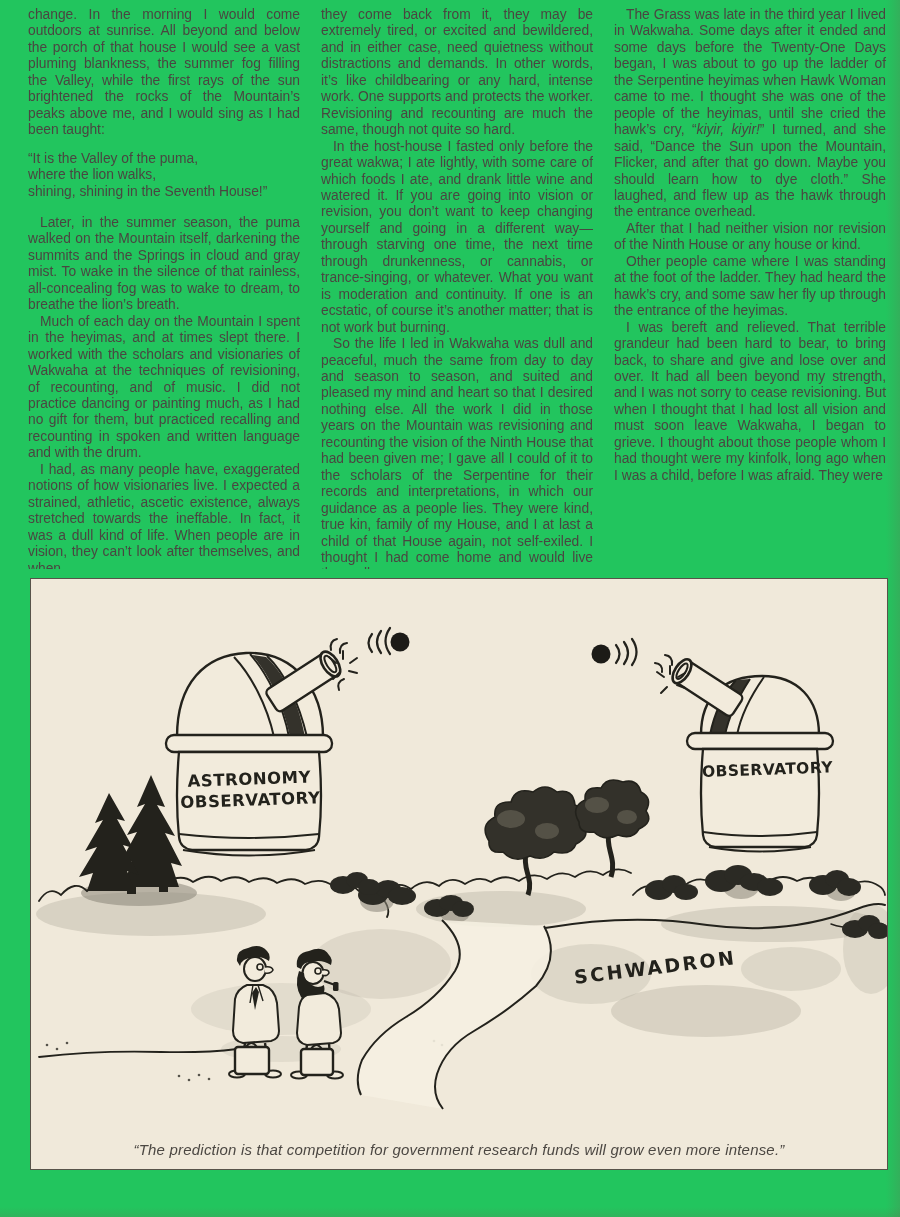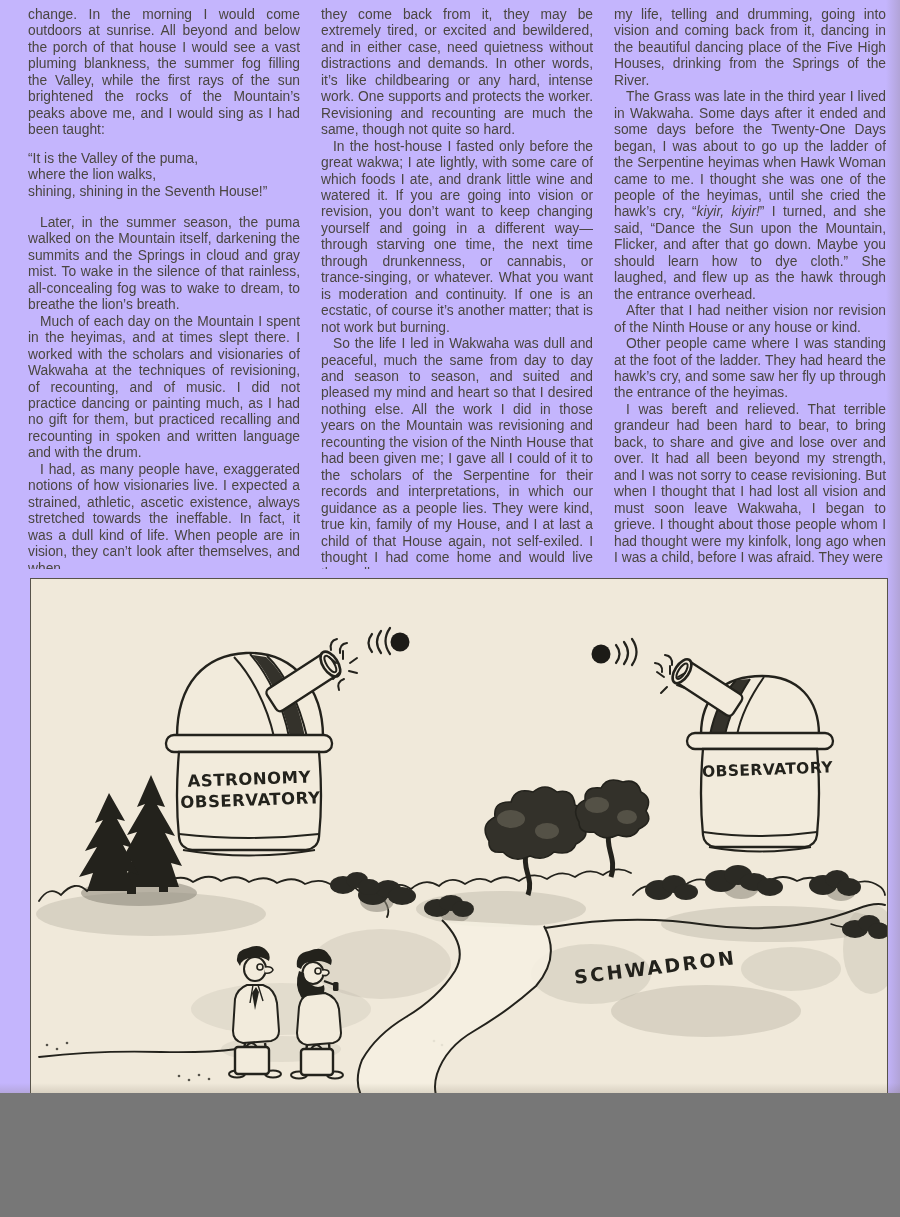--- a/index.html
+++ b/index.html
@@ -1,16 +1,16 @@
 <!DOCTYPE html>
 <html><head>
 <meta charset="utf-8">
 <style>
   html,body{margin:0;padding:0;background:#777;}
-  .page{position:relative;width:900px;height:1093px;background:#c4b5fd;
+  .page{position:relative;width:900px;height:1217px;background:#22c55e;
     font-family:"Liberation Sans","DejaVu Sans",sans-serif;overflow:hidden;}
   .edge-right{position:absolute;top:0;right:0;width:14px;height:100%;
     background:linear-gradient(90deg,rgba(110,100,80,0) 0%,rgba(110,100,80,.22) 100%);pointer-events:none;}
   .edge-bottom{position:absolute;left:0;bottom:0;width:100%;height:10px;
     background:linear-gradient(180deg,rgba(110,100,80,0) 0%,rgba(110,100,80,.18) 100%);pointer-events:none;}
   .columns{position:absolute;left:28px;top:7px;width:860px;display:flex;gap:21px;}
   .col{width:272px;height:562px;overflow:hidden;color:#4a4641;font-size:13.8px;
     line-height:16.45px;text-align:justify;}
   .col p{margin:0;}
   .col p.ind{text-indent:12px;}
@@ -41,21 +41,20 @@
       <p class="ind">Later, in the summer season, the puma walked on the Mountain itself, darkening the summits and the Springs in cloud and gray mist. To wake in the silence of that rainless, all-concealing fog was to wake to dream, to breathe the lion’s breath.</p>
       <p class="ind">Much of each day on the Mountain I spent in the heyimas, and at times slept there. I worked with the scholars and visionaries of Wakwaha at the techniques of revisioning, of recounting, and of music. I did not practice dancing or painting much, as I had no gift for them, but practiced recalling and recounting in spoken and written language and with the drum.</p>
       <p class="ind">I had, as many people have, exaggerated notions of how visionaries live. I expected a strained, athletic, ascetic existence, always stretched towards the ineffable. In fact, it was a dull kind of life. When people are in vision, they can’t look after themselves, and when</p>
     </div>
     <div class="col">
       <p>they come back from it, they may be extremely tired, or excited and bewildered, and in either case, need quietness without distractions and demands. In other words, it’s like childbearing or any hard, intense work. One supports and protects the worker. Revisioning and recounting are much the same, though not quite so hard.</p>
       <p class="ind">In the host-house I fasted only before the great wakwa; I ate lightly, with some care of which foods I ate, and drank little wine and watered it. If you are going into vision or revision, you don’t want to keep changing yourself and going in a different way—through starving one time, the next time through drunkenness, or cannabis, or trance-singing, or whatever. What you want is moderation and continuity. If one is an ecstatic, of course it’s another matter; that is not work but burning.</p>
       <p class="ind">So the life I led in Wakwaha was dull and peaceful, much the same from day to day and season to season, and suited and pleased my mind and heart so that I desired nothing else. All the work I did in those years on the Mountain was revisioning and recounting the vision of the Ninth House that had been given me; I gave all I could of it to the scholars of the Serpentine for their records and interpretations, in which our guidance as a people lies. They were kind, true kin, family of my House, and I at last a child of that House again, not self-exiled. I thought I had come home and would live there all</p>
     </div>
     <div class="col">
-      <p>my life, telling and drumming, going into vision and coming back from it, dancing in the beautiful dancing place of the Five High Houses, drinking from the Springs of the River.</p>
       <p class="ind"><span>The Grass was late in the third year I lived in Wakwaha. Some days after it ended and some days before the Twenty-One Days began, I was about to go up the ladder of the Serpentine heyimas when Hawk Woman came to me. I thought she was one of the people of the heyimas, until she cried the hawk’s cry, “</span><i>kiyir, kiyir!</i><span>” I turned, and she said, “Dance the Sun upon the Mountain, Flicker, and after that go down. Maybe you should learn how to dye cloth.” She laughed, and flew up as the hawk through the entrance overhead.</span></p>
       <p class="ind">After that I had neither vision nor revision of the Ninth House or any house or kind.</p>
       <p class="ind">Other people came where I was standing at the foot of the ladder. They had heard the hawk’s cry, and some saw her fly up through the entrance of the heyimas.</p>
       <p class="ind">I was bereft and relieved. That terrible grandeur had been hard to bear, to bring back, to share and give and lose over and over. It had all been beyond my strength, and I was not sorry to cease revisioning. But when I thought that I had lost all vision and must soon leave Wakwaha, I began to grieve. I thought about those people whom I had thought were my kinfolk, long ago when I was a child, before I was afraid. They were</p>
     </div>
   </div>
 
   <div class="cartoon">
     <svg viewBox="0 0 856 590">
 

